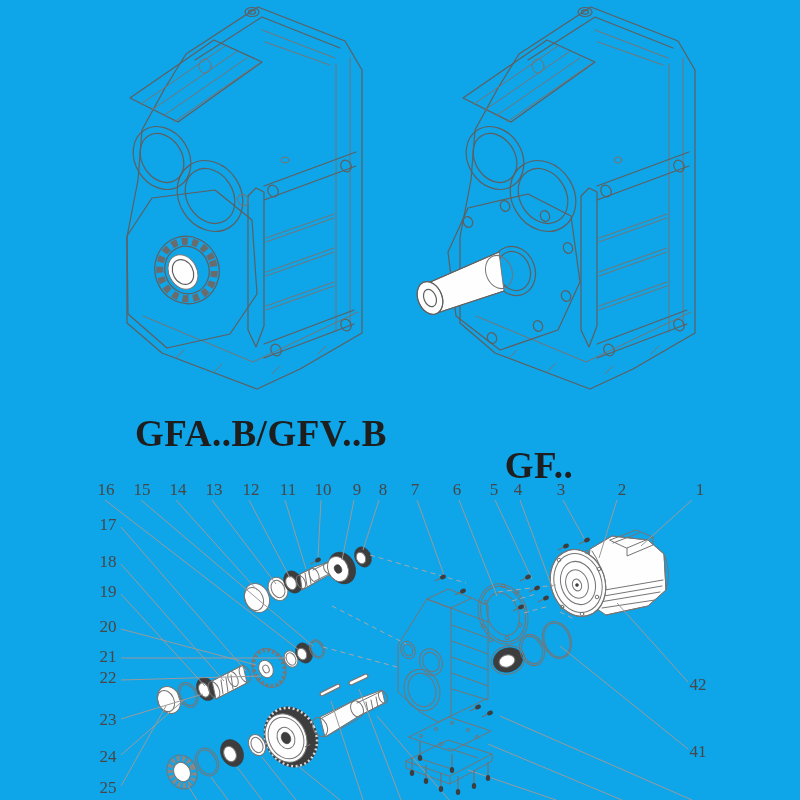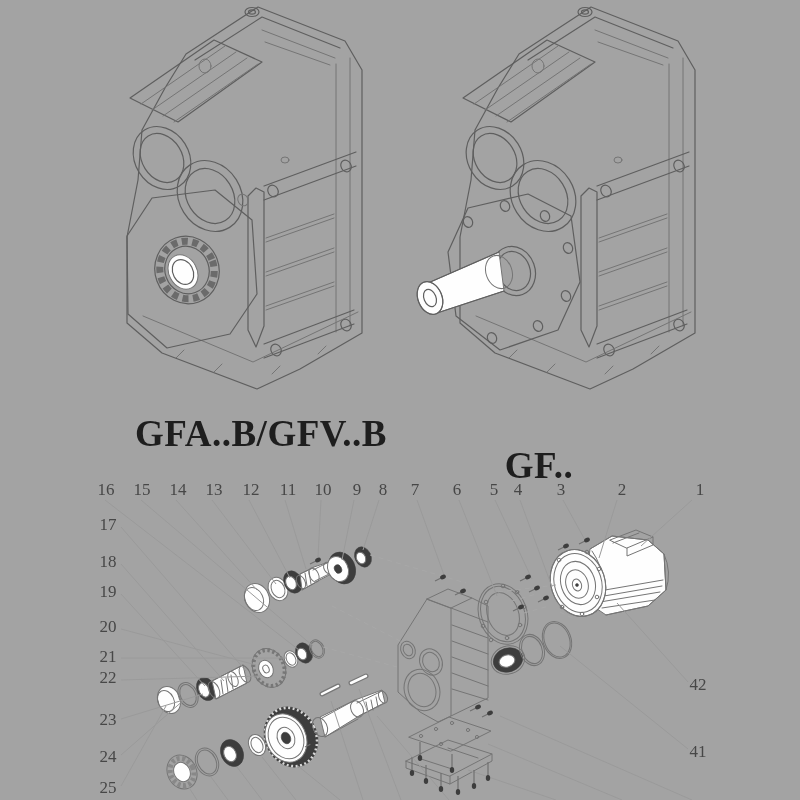--- a/index.html
+++ b/index.html
@@ -1,16 +1,16 @@
 <!DOCTYPE html>
 <html><head>
 <meta charset="utf-8">
 <style>
   html,body{margin:0;padding:0;background:#ffffff;}
-  #page{position:relative;width:800px;height:800px;background:#a3a3a3;overflow:hidden;
+  #page{position:relative;width:800px;height:800px;background:#0ea5e9;overflow:hidden;
         font-family:"Liberation Serif","DejaVu Serif",serif;}
   #art{position:absolute;left:0;top:0;}
   .caption{position:absolute;font-weight:700;color:#1e1e1e;letter-spacing:.5px;
            font-size:37px;text-align:center;white-space:nowrap;}
   #caption-left{left:128px;top:412px;width:266px;}
   #caption-right{left:474px;top:415px;width:130px;margin-top:29px;}
   svg .ln{fill:none;stroke:#5f5f5f;stroke-width:1.2;stroke-linejoin:round;stroke-linecap:round;}
   svg .fine{fill:none;stroke:#757575;stroke-width:1;stroke-linejoin:round;stroke-linecap:round;}
   svg .wfill{fill:#fefefe;stroke:#757575;stroke-width:1;}
   svg .dark{fill:#3d3d3d;stroke:#3d3d3d;stroke-width:.5;}

